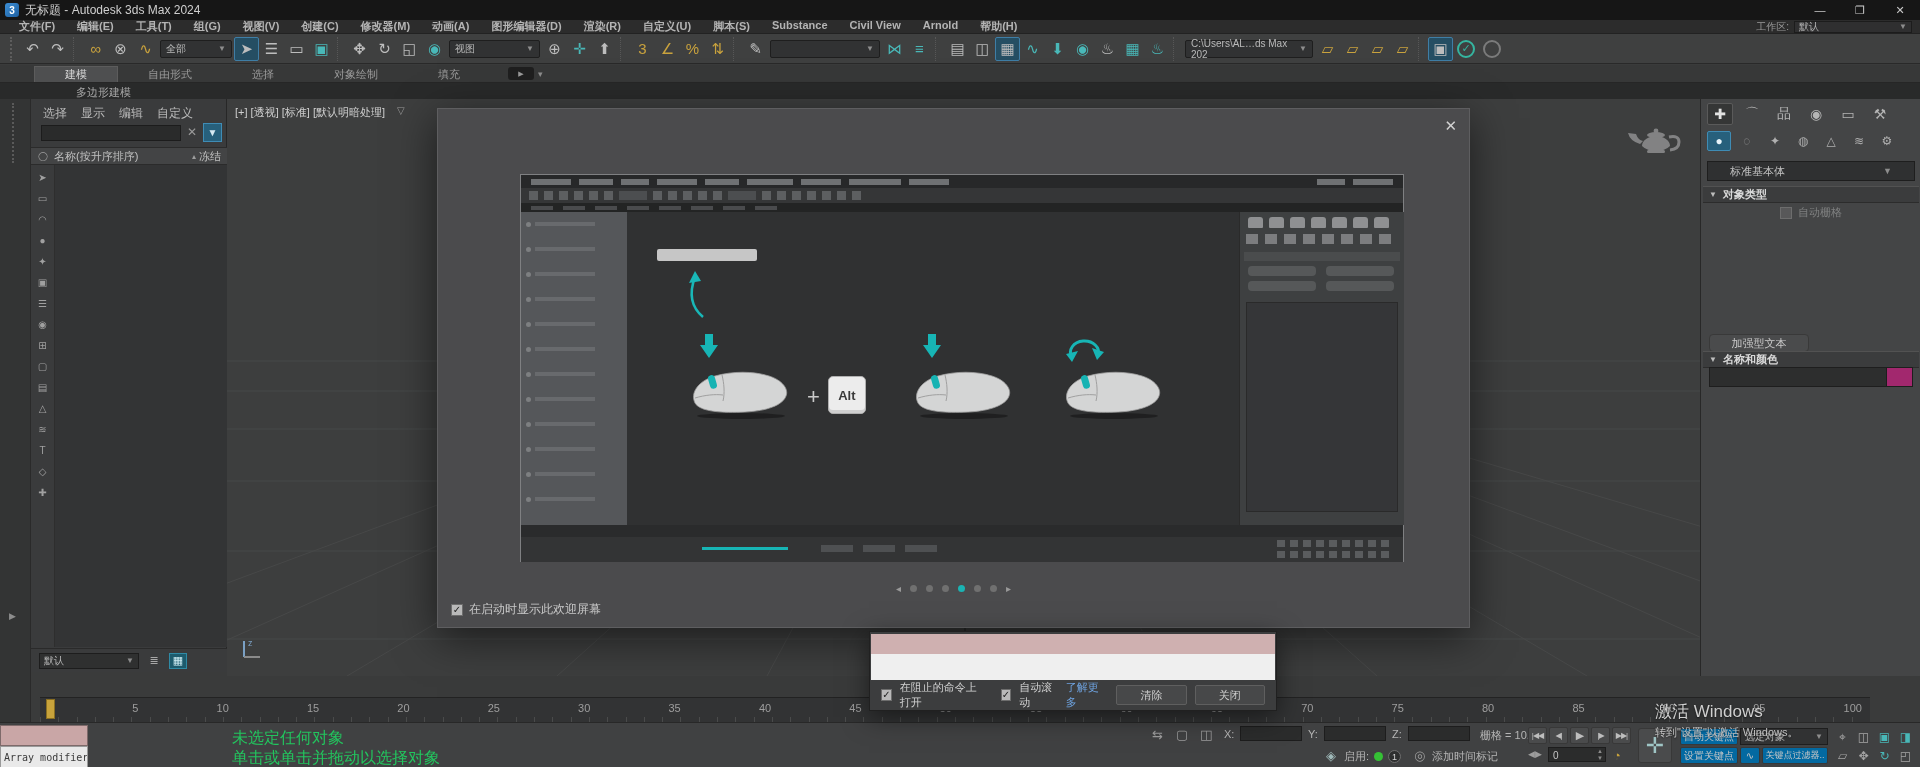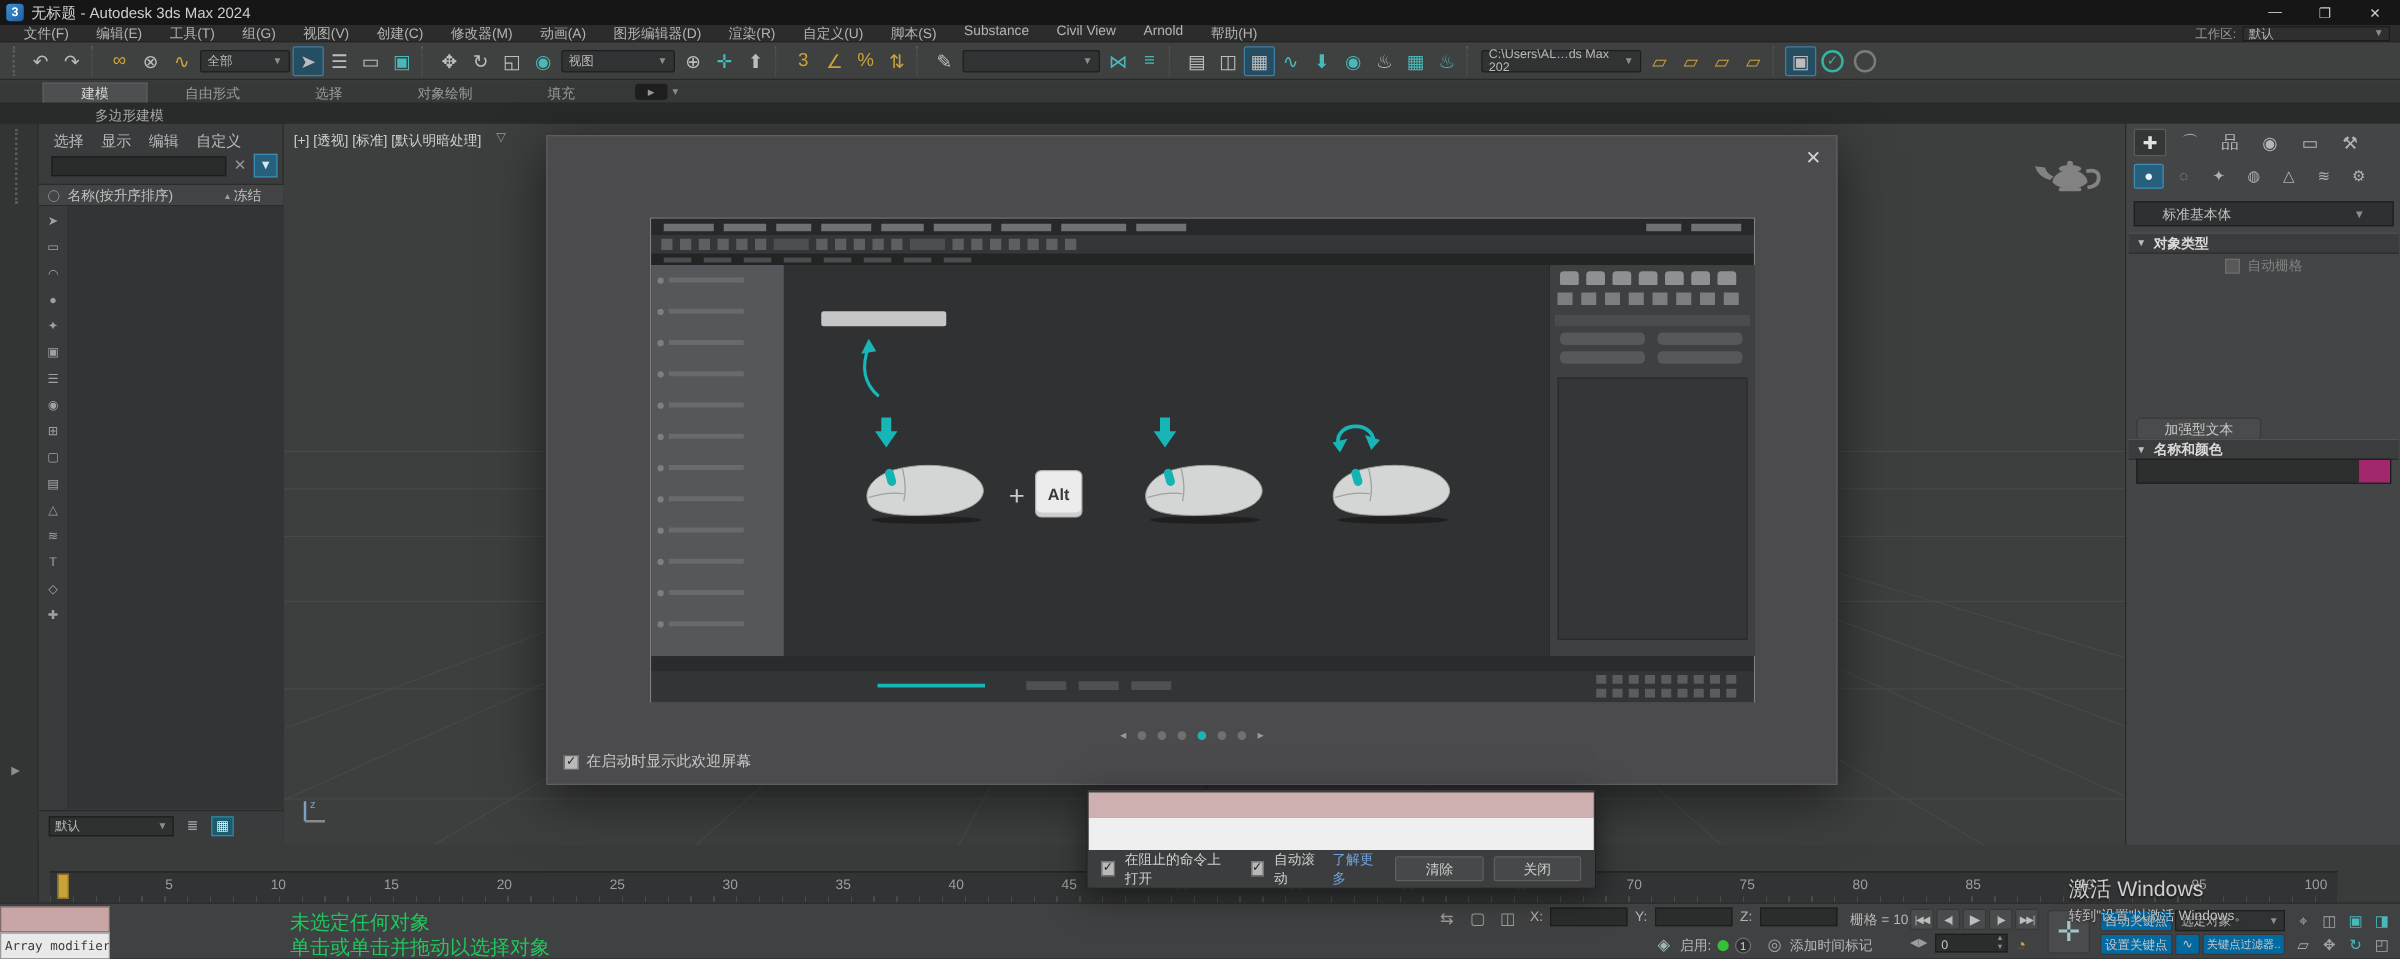--- a/index.html
+++ b/index.html
@@ -6,21 +6,21 @@
   *{box-sizing:border-box;font-family:"Liberation Sans","DejaVu Sans",sans-serif;}
   .app{position:relative;width:1920px;height:767px;background:#3a3b3b;overflow:hidden;color:#c6c6c6;font-size:12px;}
   .abs{position:absolute;}
   
   .titlebar{left:0;top:0;width:1920px;height:20px;background:#161616;display:flex;align-items:center;}
   .appicon{width:14px;height:14px;margin:0 6px 0 5px;border-radius:3px;background:linear-gradient(135deg,#3d8fd6,#1d5fa0);color:#fff;font-size:10px;font-weight:bold;display:flex;align-items:center;justify-content:center;}
   .wtitle{color:#cfcfcf;font-size:12px;}
   .wcontrols{margin-left:auto;display:flex;}
   .wbtn{width:40px;height:20px;display:flex;align-items:center;justify-content:center;color:#c9c9c9;font-size:11px;}
   .menubar{left:0;top:20px;width:1920px;height:14px;background:#2c2c2c;display:flex;align-items:center;border-bottom:1px solid #222;}
-  .menubar ul{display:flex;list-style:none;margin:0;padding:0 0 0 8px;}
+  .menubar ul{display:flex;list-style:none;margin:0;padding:0 0 0 8px;font-weight:bold;}
   .menubar li{padding:0 11px;color:#b4b4b4;font-size:11px;white-space:nowrap;}
   .workspace{margin-left:auto;display:flex;align-items:center;gap:5px;padding-right:8px;}
   .ws-dd{width:118px;height:12px;background:#2f2f30;border:1px solid #1c1c1c;color:#b4b4b4;font-size:10px;display:flex;align-items:center;padding:0 4px;}
   .ws-dd .caret{margin-left:auto;font-size:8px;color:#8d8d8d;}
   
   .toolbar{left:0;top:34px;width:1920px;height:30px;background:#3f4040;border-bottom:1px solid #292929;display:flex;align-items:center;padding-left:10px;}
   .tb-handle{width:4px;height:24px;border-left:2px dotted #5d5d5d;margin-right:6px;}
   .tb-btn{width:25px;height:24px;display:flex;align-items:center;justify-content:center;color:#bdbdbd;font-size:15px;border-radius:2px;flex:none;}
   .tb-btn.sel{background:#254e63;border:1px solid #3f7ea6;}
   .tb-sep{width:7px;height:24px;flex:none;border-left:1px dotted #575757;margin:0 3px;}
@@ -269,21 +269,21 @@
         <span>编辑</span>
         <span>自定义</span>
       </div>
     <input class="ex-search" value="" style="">
     <span class="ex-x">✕</span>
     <div class="ex-funnel">▼</div>
     <div class="ex-header">
       <span style="margin:0 6px 0 7px;font-size:9px;color:#9d9d9d;">◯</span>
       <span>名称(按升序排序)</span>
       <span style="margin-left:auto;font-size:8px;color:#9d9d9d;">▴</span>
-      <span style="margin:0 18px 0 3px;">冻结</span>
+      <span style="margin:0 6px 0 3px;">冻结</span>
     </div>
     <div class="ex-iconcol" id="ex-iconcol">
         <div class="ex-icon">➤</div>
         <div class="ex-icon">▭</div>
         <div class="ex-icon">◠</div>
         <div class="ex-icon">●</div>
         <div class="ex-icon">✦</div>
         <div class="ex-icon">▣</div>
         <div class="ex-icon">☰</div>
         <div class="ex-icon">◉</div>

